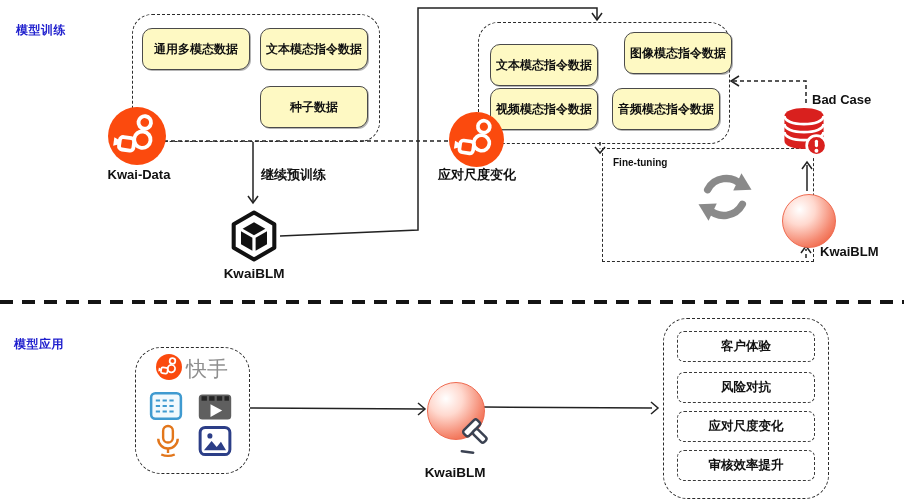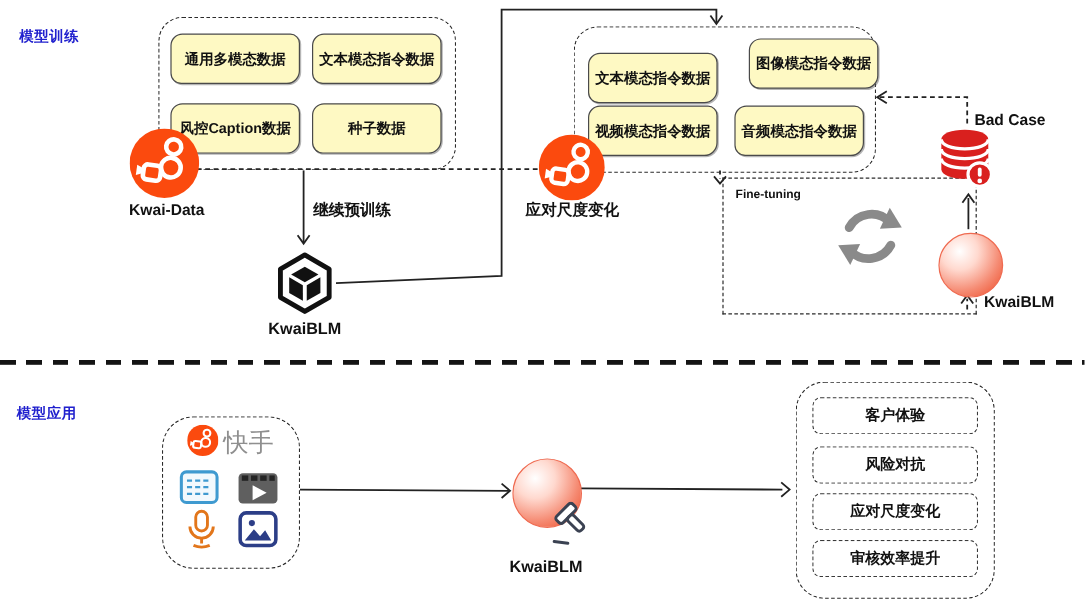--- a/index.html
+++ b/index.html
@@ -56,21 +56,20 @@
       <path d="M418,403 L425,409 L418,415"></path>
       <path d="M651,402 L658,408 L651,414"></path>
     </g>
   </svg>
 
   <div class="abs section-label" style="left:16px;top:22px;">模型训练</div>
 
   <div class="abs dashed-container" style="left:132px;top:14px;width:246px;height:126px;"></div>
   <div class="abs databox" style="left:142px;top:28px;width:106px;height:40px;">通用多模态数据</div>
   <div class="abs databox" style="left:260px;top:28px;width:106px;height:40px;">文本模态指令数据</div>
-  <div class="abs databox" style="left:142px;top:86px;width:106px;height:40px;">风控Caption数据</div>
   <div class="abs databox" style="left:260px;top:86px;width:106px;height:40px;">种子数据</div>
 
   <div class="abs z3" style="left:108px;top:107px;width:58px;height:58px;">
     <svg viewBox="0 0 60 60" width="58" height="58">
       <circle cx="30" cy="30" r="30" fill="var(--kwai-orange)"></circle>
       <g fill="none" stroke="#fff" stroke-width="4" transform="rotate(8 30 30)">
         <circle cx="36" cy="15" r="6.5"></circle>
         <circle cx="36" cy="33" r="8.5"></circle>
         <rect x="13" y="33" width="15" height="13" rx="3.5"></rect>
         <path d="M13,37 l-6,-2.5 v9 l6,-2.5 z" fill="#fff" stroke="none"></path>

